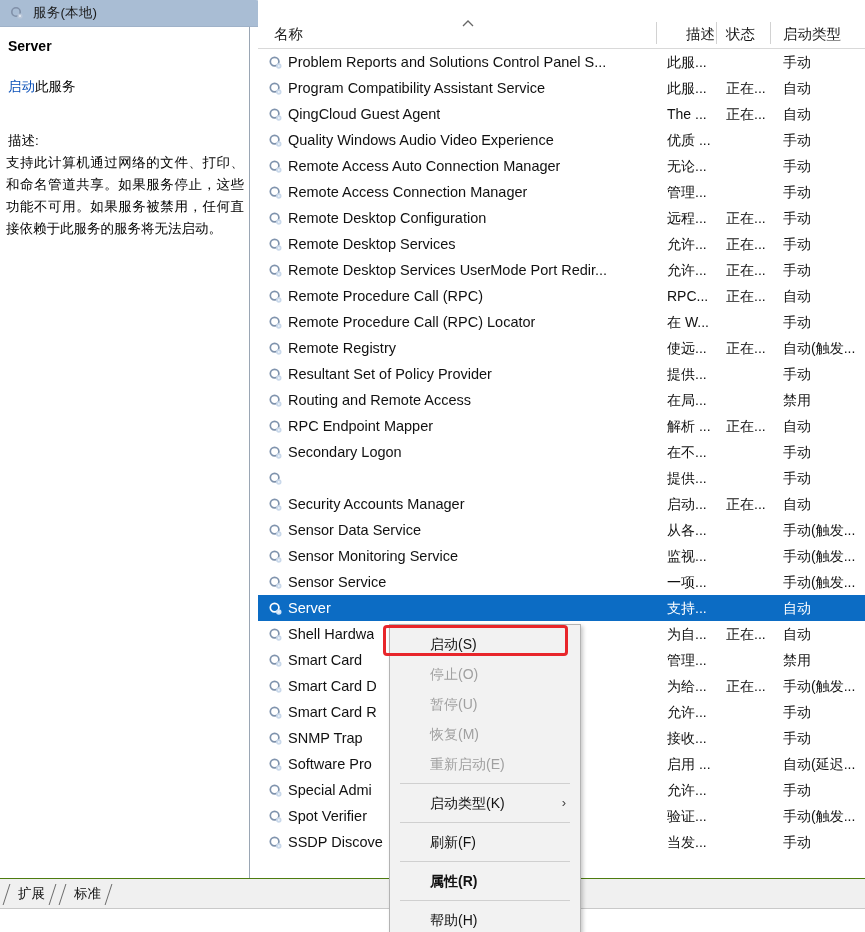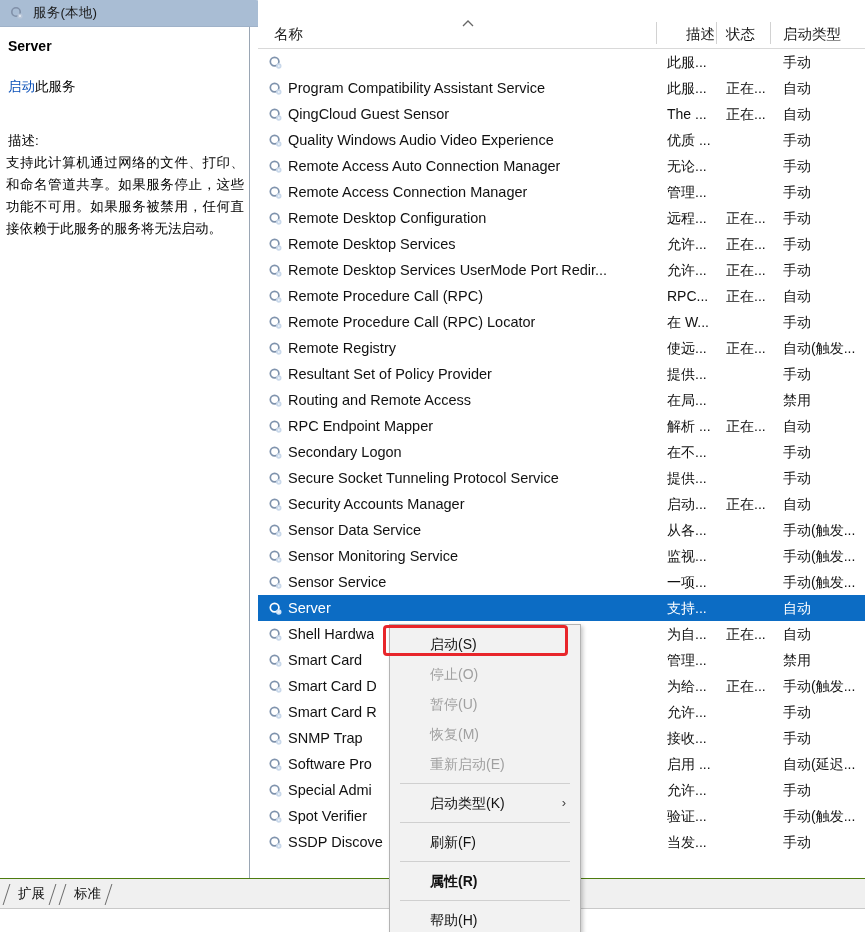--- a/index.html
+++ b/index.html
@@ -200,20 +200,21 @@
       <span class="col-start">启动类型</span>
     </div>
 
     <div class="rows" id="rows-container">
         <div class="row">
           <span class="gear"><svg width="16" height="16" viewBox="0 0 16 16">
               <circle cx="6.6" cy="6.6" r="4.3" fill="none" stroke="#7f93ad" stroke-width="1.7"></circle>
               <circle cx="10.8" cy="11" r="2.7" fill="#c9d8ea"></circle>
               <circle cx="10.8" cy="11" r="1" fill="#eef4fb"></circle>
             </svg></span>
+          <span class="rname">Problem Reports and Solutions Control Panel S...</span>
           <span class="rdesc">此服...</span>
           <span class="rstate"></span>
           <span class="rstart">手动</span>
         </div>
         <div class="row">
           <span class="gear"><svg width="16" height="16" viewBox="0 0 16 16">
               <circle cx="6.6" cy="6.6" r="4.3" fill="none" stroke="#7f93ad" stroke-width="1.7"></circle>
               <circle cx="10.8" cy="11" r="2.7" fill="#c9d8ea"></circle>
               <circle cx="10.8" cy="11" r="1" fill="#eef4fb"></circle>
             </svg></span>
@@ -221,21 +222,21 @@
           <span class="rdesc">此服...</span>
           <span class="rstate">正在...</span>
           <span class="rstart">自动</span>
         </div>
         <div class="row">
           <span class="gear"><svg width="16" height="16" viewBox="0 0 16 16">
               <circle cx="6.6" cy="6.6" r="4.3" fill="none" stroke="#7f93ad" stroke-width="1.7"></circle>
               <circle cx="10.8" cy="11" r="2.7" fill="#c9d8ea"></circle>
               <circle cx="10.8" cy="11" r="1" fill="#eef4fb"></circle>
             </svg></span>
-          <span class="rname">QingCloud Guest Sensor</span>
+          <span class="rname">QingCloud Guest Agent</span>
           <span class="rdesc">The ...</span>
           <span class="rstate">正在...</span>
           <span class="rstart">自动</span>
         </div>
         <div class="row">
           <span class="gear"><svg width="16" height="16" viewBox="0 0 16 16">
               <circle cx="6.6" cy="6.6" r="4.3" fill="none" stroke="#7f93ad" stroke-width="1.7"></circle>
               <circle cx="10.8" cy="11" r="2.7" fill="#c9d8ea"></circle>
               <circle cx="10.8" cy="11" r="1" fill="#eef4fb"></circle>
             </svg></span>
@@ -375,21 +376,20 @@
           <span class="rdesc">在不...</span>
           <span class="rstate"></span>
           <span class="rstart">手动</span>
         </div>
         <div class="row">
           <span class="gear"><svg width="16" height="16" viewBox="0 0 16 16">
               <circle cx="6.6" cy="6.6" r="4.3" fill="none" stroke="#7f93ad" stroke-width="1.7"></circle>
               <circle cx="10.8" cy="11" r="2.7" fill="#c9d8ea"></circle>
               <circle cx="10.8" cy="11" r="1" fill="#eef4fb"></circle>
             </svg></span>
-          <span class="rname">Secure Socket Tunneling Protocol Service</span>
           <span class="rdesc">提供...</span>
           <span class="rstate"></span>
           <span class="rstart">手动</span>
         </div>
         <div class="row">
           <span class="gear"><svg width="16" height="16" viewBox="0 0 16 16">
               <circle cx="6.6" cy="6.6" r="4.3" fill="none" stroke="#7f93ad" stroke-width="1.7"></circle>
               <circle cx="10.8" cy="11" r="2.7" fill="#c9d8ea"></circle>
               <circle cx="10.8" cy="11" r="1" fill="#eef4fb"></circle>
             </svg></span>

